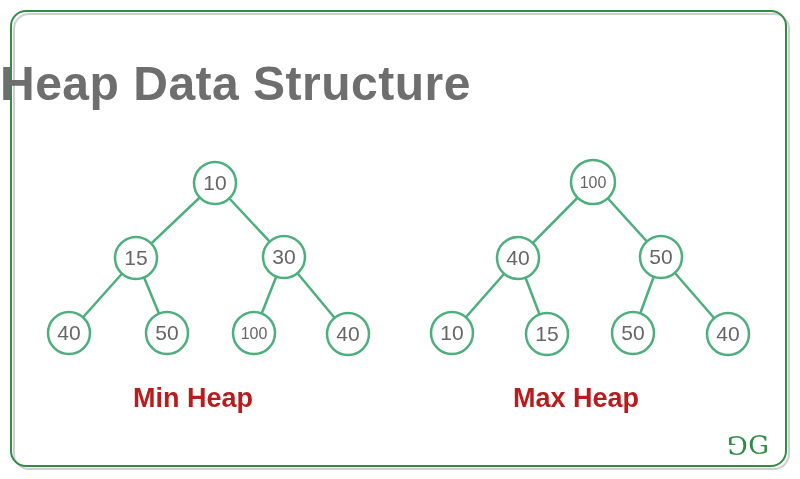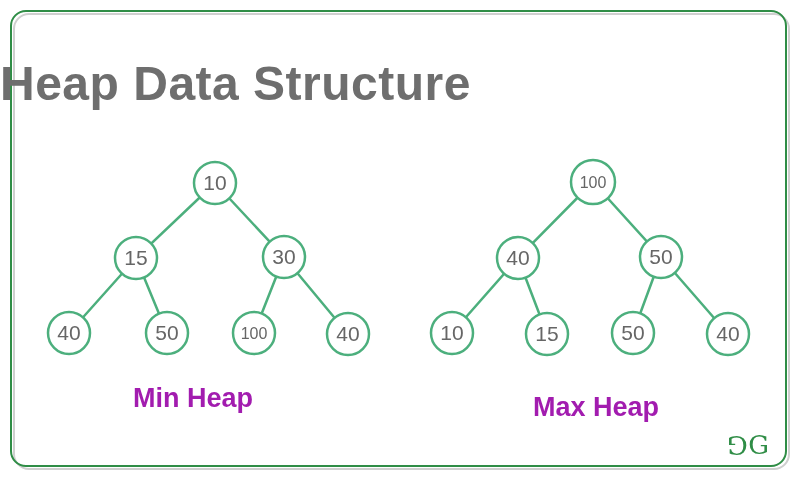--- a/index.html
+++ b/index.html
@@ -61,25 +61,25 @@
     text-anchor: middle;
     font-family: "Liberation Sans", sans-serif;
   }
   .node-val.small { font-size: 16px; }
   .tree-label {
     position: absolute;
     top: 383px;
     transform: translateX(-50%);
     font-size: 27px;
     font-weight: bold;
-    color: #a21caf;
+    color: #b91c1c;
     white-space: nowrap;
   }
   .min-label { left: 193px; }
-  .max-label { left: 596px; margin-top: 9px; }
+  .max-label { left: 576px; }
   .logo {
     position: absolute;
     right: 32px; bottom: 21px;
     font-family: "DejaVu Serif", serif;
     font-size: 26px;
     line-height: 1;
     color: #2f8d46;
     letter-spacing: -1px;
   }
   .logo .flip {

